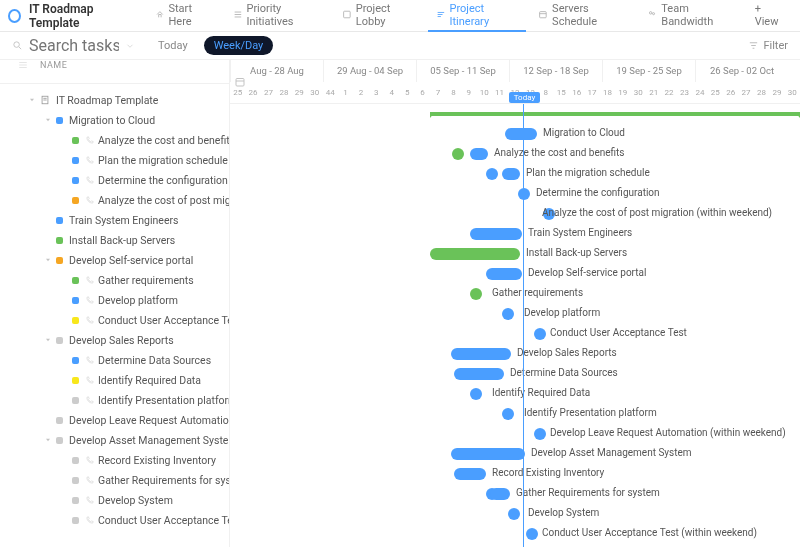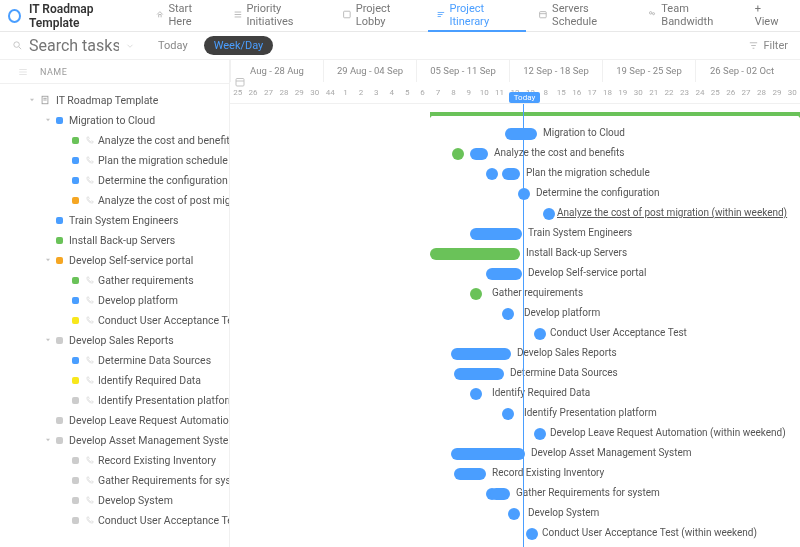--- a/index.html
+++ b/index.html
@@ -9,26 +9,26 @@
 .nav-title{font-weight:600;font-size:12px;margin-right:8px}
 .nav-tab{display:flex;align-items:center;gap:4px;padding:0 8px;height:32px;color:#777;cursor:pointer;font-size:11px;border-bottom:2px solid transparent}
 .nav-tab.active{color:#4a9eff;border-bottom-color:#4a9eff}
 .nav-icon{width:11px;height:11px;opacity:.6}
 .nav-tab.active .nav-icon{opacity:1}
 .toolbar{display:flex;align-items:center;height:28px;padding:0 12px;gap:10px;border-bottom:1px solid #f0f0f0}
 .search-box{display:flex;align-items:center;gap:6px;color:#aaa;flex:0 0 130px}
 .search-input{border:none;outline:none;font-size:16px;width:90px;color:#aaa}
 .chev{width:10px;height:10px;opacity:.4}
 .toolbar-btn{color:#888;font-size:11px;cursor:pointer;padding:2px 6px}
-.toolbar-btn.pill{background:#404040;color:#4a9eff;border-radius:10px;padding:3px 10px}
+.toolbar-btn.pill{background:#0f172a;color:#4a9eff;border-radius:10px;padding:3px 10px}
 .spacer{flex:1}
 .filter-btn{display:flex;align-items:center;gap:4px;color:#888;font-size:11px;cursor:pointer}
 .main{display:flex;height:calc(100% - 60px)}
 .sidebar{width:230px;border-right:1px solid #f0f0f0;overflow-y:auto;overflow-x:hidden}
-.col-header{display:flex;align-items:center;height:24px;padding-left:18px;color:#999;font-size:9px;letter-spacing:.5px;border-bottom:1px solid #f0f0f0}
+.col-header{display:flex;height:24px;padding-left:18px;color:#999;font-size:9px;letter-spacing:.5px;border-bottom:1px solid #f0f0f0}
 .col-header .menu-icon{margin-right:12px;opacity:.3}
 .tree{padding:6px 0}
 .tree-item{display:flex;align-items:center;height:20px;padding:0 8px;cursor:pointer;white-space:nowrap;overflow:hidden;text-overflow:ellipsis;font-size:10.5px;color:#555}
 .caret{width:8px;height:8px;margin-right:4px;flex-shrink:0;opacity:.5}
 .caret.none{visibility:hidden}
 .item-icon{width:10px;height:10px;margin-right:6px;flex-shrink:0}
 .dot{width:7px;height:7px;border-radius:2px;margin-right:6px;flex-shrink:0}
 .dot.blue{background:#4a9eff}.dot.green{background:#6ac259}.dot.orange{background:#f5a623}.dot.yellow{background:#f8e71c}.dot.gray{background:#ccc}
 .phone{width:9px;height:9px;margin-right:4px;opacity:.4;flex-shrink:0}
 .lvl1{padding-left:28px}.lvl2{padding-left:44px}.lvl3{padding-left:60px}
@@ -377,21 +377,21 @@
           <div class="bar-circle" style="left: 256px;"></div>
           <div class="bar" style="left: 272px; width: 18px;"></div>
           <div class="bar-label" style="left: 296px;">Plan the migration schedule</div>
         </div>
         <div class="bar-row">
           <div class="bar-circle" style="left: 288px;"></div>
           <div class="bar-label" style="left: 306px;">Determine the configuration</div>
         </div>
         <div class="bar-row">
           <div class="bar-circle" style="left: 313px;"></div>
-          <div class="bar-label" style="left: 327px; text-decoration: underline;">Analyze the cost of post migration (within weekend)</div>
+          <div class="bar-label" style="left: 312px;">Analyze the cost of post migration (within weekend)</div>
         </div>
         <div class="bar-row">
           <div class="bar" style="left: 240px; width: 52px;"></div>
           <div class="bar-label" style="left: 298px;">Train System Engineers</div>
         </div>
         <div class="bar-row">
           <div class="bar green" style="left: 200px; width: 90px;"></div>
           <div class="bar-label" style="left: 296px;">Install Back-up Servers</div>
         </div>
         <div class="bar-row">

